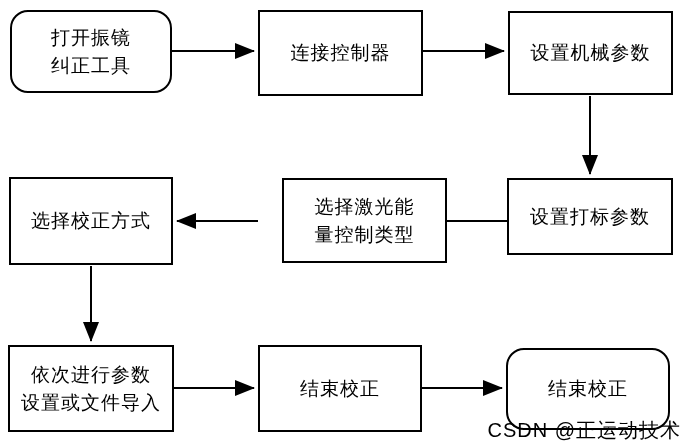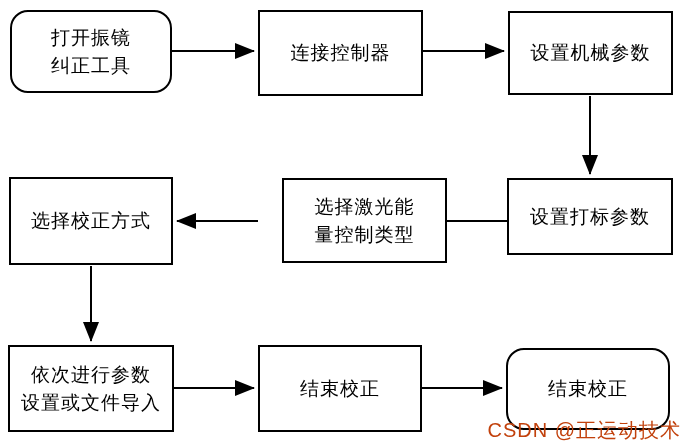--- a/index.html
+++ b/index.html
@@ -48,21 +48,21 @@
   .n5 { left: 9px;   top: 177px; width: 164px; height: 88px; }
   .n6 { left: 8px;   top: 345px; width: 166px; height: 87px; }
   .n7 { left: 258px; top: 345px; width: 164px; height: 87px; }
   .n8 { left: 506px; top: 348px; width: 164px; height: 82px; }
 
   .watermark {
     position: absolute;
     right: 2px;
     top: 417px;
     font-size: 20px;
-    color: #c2410c;
+    color: #000000;
     letter-spacing: 1px;
     white-space: nowrap;
   }
 </style>
 </head>
 <body>
 
 <div class="canvas">
 
   <svg class="edges" viewBox="0 0 683 445" xmlns="http://www.w3.org/2000/svg">

